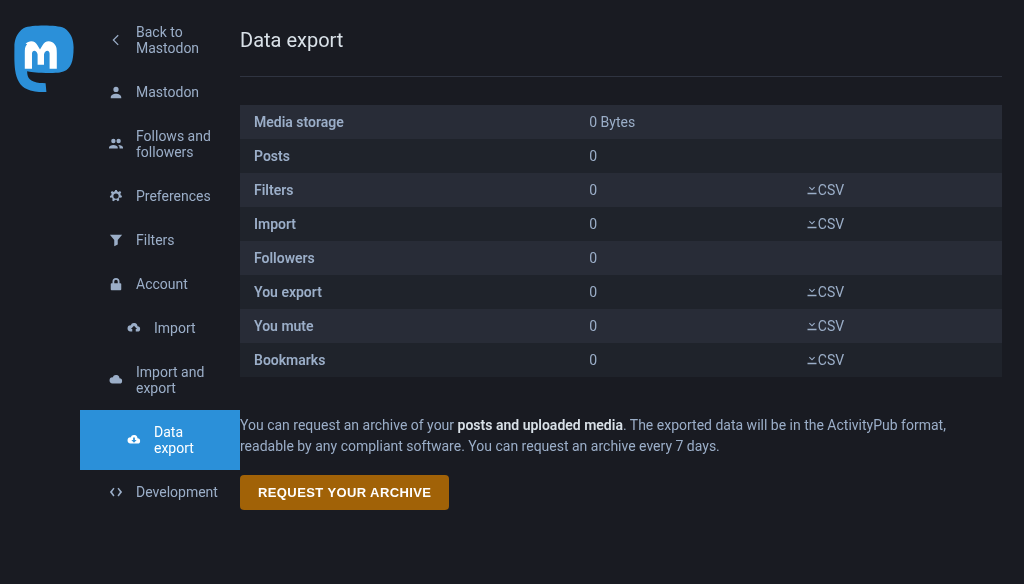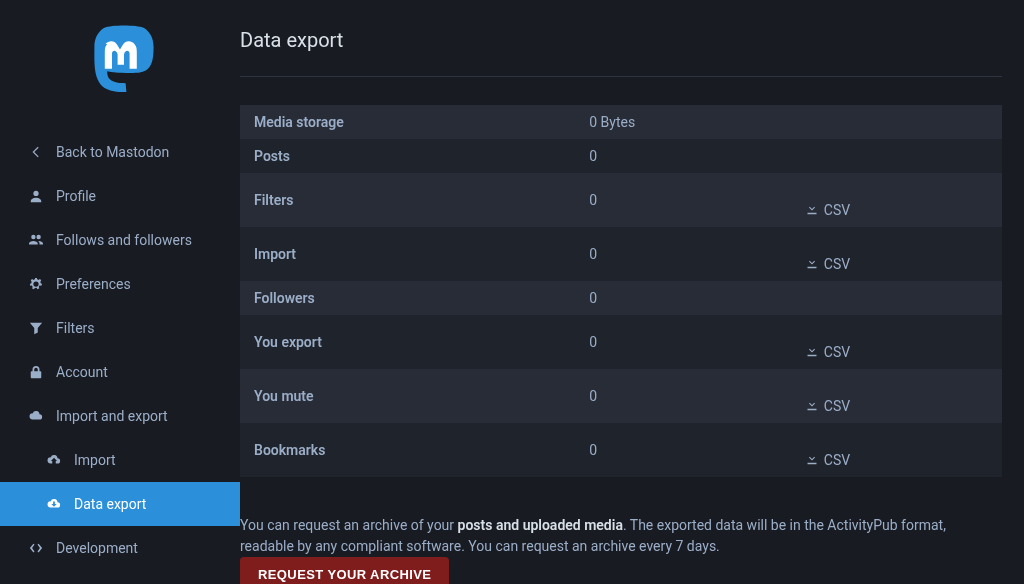--- a/index.html
+++ b/index.html
@@ -10,21 +10,21 @@
     font-size: 14px;
     width: 1024px;
     height: 584px;
     overflow: hidden;
     display: flex;
   }
   .sidebar {
     width: 240px;
     background: #191b22;
     display: flex;
-    flex-direction: column;
+    flex-direction: row;
     padding-top: 10px;
   }
   .logo-wrap {
     display: flex;
     justify-content: center;
     padding: 10px 0 30px 0;
   }
   .logo {
     width: 80px;
     height: 80px;
@@ -82,34 +82,32 @@
     color: #9baec8;
     vertical-align: middle;
   }
   .data-table td.label { width: 44%; font-weight: 600; }
   .data-table td.value { width: 25%; margin-top: 22px; }
   .data-table td.dl { text-align: left; width: 31%; padding-left: 40px;}
   .csv-link {
     color: #9baec8;
     display: inline-flex;
     align-items: center;
-    gap: 6px;
     cursor: pointer;
-    margin-top: 20px;
   }
   .csv-link svg { width: 12px; height: 12px; fill: currentColor; }
   .notice {
     margin-top: 38px;
-    margin-bottom: 0;
+    margin-bottom: 18px;
     color: #9baec8;
     line-height: 1.5;
   }
   .notice strong { color: #d9e1e8; font-weight: 600; }
   .btn-primary {
-    background: #7f1d1d;
+    background: #a16207;
     color: #fff;
     border: none;
     padding: 10px 18px;
     font-size: 13px;
     font-weight: 600;
     letter-spacing: 0.4px;
     border-radius: 4px;
     cursor: pointer;
     text-transform: uppercase;
   }
@@ -132,21 +130,21 @@
           </svg>
         </span>
       <span>Back to Mastodon</span>
     </li>
     <li class="nav-item">
       <span class="nav-icon">
           <svg viewBox="0 0 16 16">
             <path d="M8 8a3 3 0 1 0 0-6 3 3 0 0 0 0 6zm0 2c-3 0-6 1.5-6 4v1h12v-1c0-2.5-3-4-6-4z"></path>
           </svg>
         </span>
-      <span>Profile</span>
+      <span>Mastodon</span>
     </li>
     <li class="nav-item">
       <span class="nav-icon">
           <svg viewBox="0 0 16 16">
             <path d="M5 7a2.5 2.5 0 1 0 0-5 2.5 2.5 0 0 0 0 5zm6 0a2.5 2.5 0 1 0 0-5 2.5 2.5 0 0 0 0 5zM0 12c0-2 2.5-3 5-3s5 1 5 3v1H0zm11-3c2.5 0 5 1 5 3v1h-4v-1c0-1.2-.6-2.2-1.6-2.9.2 0 .4-.1.6-.1z"></path>
           </svg>
         </span>
       <span>Follows and followers</span>
     </li>
     <li class="nav-item">
@@ -166,35 +164,35 @@
       <span>Filters</span>
     </li>
     <li class="nav-item">
       <span class="nav-icon">
           <svg viewBox="0 0 16 16">
             <path d="M4 7V5a4 4 0 1 1 8 0v2h1a1 1 0 0 1 1 1v6a1 1 0 0 1-1 1H3a1 1 0 0 1-1-1V8a1 1 0 0 1 1-1zm2 0h4V5a2 2 0 1 0-4 0z"></path>
           </svg>
         </span>
       <span>Account</span>
     </li>
+    <li class="nav-item nav-sub">
+      <span class="nav-icon">
+          <svg viewBox="0 0 16 16">
+            <path d="M12 6a4 4 0 0 0-7.8-1A3.5 3.5 0 0 0 4 12h2V9H4.5L8 5.5 11.5 9H10v3h2a3 3 0 0 0 0-6z"></path>
+          </svg>
+        </span>
+      <span>Import</span>
+    </li>
     <li class="nav-item">
       <span class="nav-icon">
           <svg viewBox="0 0 16 16">
             <path d="M12 6a4 4 0 0 0-7.8-1A3.5 3.5 0 0 0 4 12h8a3 3 0 0 0 0-6z"></path>
           </svg>
         </span>
       <span>Import and export</span>
-    </li>
-    <li class="nav-item nav-sub">
-      <span class="nav-icon">
-          <svg viewBox="0 0 16 16">
-            <path d="M12 6a4 4 0 0 0-7.8-1A3.5 3.5 0 0 0 4 12h2V9H4.5L8 5.5 11.5 9H10v3h2a3 3 0 0 0 0-6z"></path>
-          </svg>
-        </span>
-      <span>Import</span>
     </li>
     <li class="nav-item nav-sub active">
       <span class="nav-icon">
           <svg viewBox="0 0 16 16">
             <path d="M12 6a4 4 0 0 0-7.8-1A3.5 3.5 0 0 0 4 12h8a3 3 0 0 0 0-6zM8 11 5 8h2V5h2v3h2z"></path>
           </svg>
         </span>
       <span>Data export</span>
     </li>
     <li class="nav-item">

